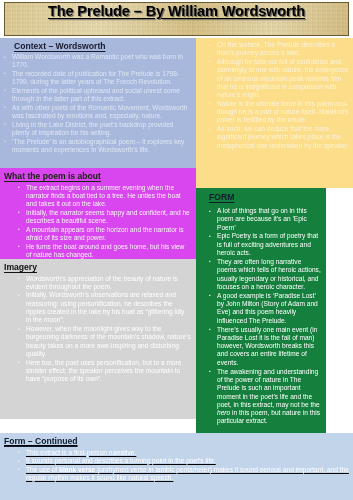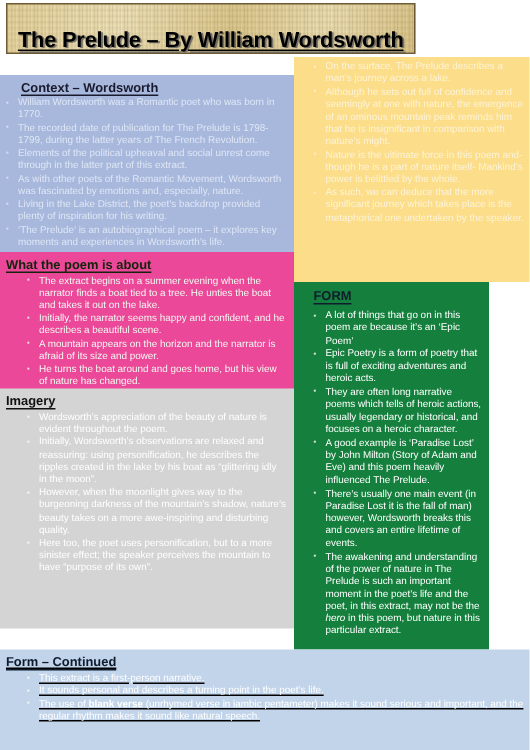--- a/index.html
+++ b/index.html
@@ -19,40 +19,40 @@
     width: 353px;
     height: 500px;
     background: #ffffff;
   }
 
   
   .title-banner {
     position: absolute;
     left: 4px;
     top: 2px;
-    width: 273px;
+    width: 345px;
     height: 34px;
     border: 1px solid #6b5a33;
     box-sizing: border-box;
     background-color: #e8d9a8;
     background-image:
       repeating-linear-gradient(90deg,
         rgba(140,115,65,0.22) 0px,
         rgba(140,115,65,0.00) 1px,
         rgba(175,150,95,0.10) 2px,
         rgba(120,98,54,0.18) 3px,
         rgba(200,178,125,0.05) 4px,
         rgba(150,126,74,0.16) 5px),
       repeating-linear-gradient(0deg,
         rgba(120,98,54,0.10) 0px,
         rgba(235,220,175,0.05) 2px,
         rgba(150,126,74,0.08) 4px),
       linear-gradient(100deg, #e5d49e 0%, #f0e4bd 28%, #dcc98e 55%, #eee1b6 78%, #d9c489 100%);
     display: flex;
-    align-items: flex-end;
+    align-items: flex-start;
     justify-content: center;
   }
   .title-text {
     font-size: 14.5px;
     font-weight: bold;
     color: #000000;
     text-decoration: underline;
     text-underline-offset: 2px;
     letter-spacing: -0.1px;
     text-shadow: 1.2px 1.2px 0.6px rgba(90,90,90,0.85);
@@ -92,32 +92,32 @@
     left: 1px;
     top: -0.5px;
     font-size: 5px;
     opacity: 0.85;
   }
   .panel li b { font-weight: bold; }
   .panel li i { font-style: italic; }
 
   
   #ctx {
-    left: 0px; top: 50px; width: 196px; height: 130px;
+    left: 0px; top: 38px; width: 196px; height: 130px;
     background: #a7b8dc;
     padding: 3px 5px 2px 2px;
   }
   #ctx h3 { color: #1a1a2e; margin-left: 12px; margin-bottom: 1px; }
   #ctx li { color: #dfe6f5; padding-left: 10px; }
   #ctx li::before { color: #dfe6f5; left: 2px; }
 
   
   #about {
     left: 0px; top: 168px; width: 196px; height: 105px;
-    background: #ec4899;
+    background: #d946ef;
     padding: 3px 5px 2px 2px;
   }
   #about h3 { color: #14230c; margin-left: 2px; margin-bottom: 1.5px; }
   #about li { color: #f2f8ef; padding-left: 24px; }
   #about li::before { left: 16px; color: #f2f8ef; }
 
   
   #imagery {
     left: 0px; top: 259px; width: 196px; height: 160px;
     background: #d4d4d4;

